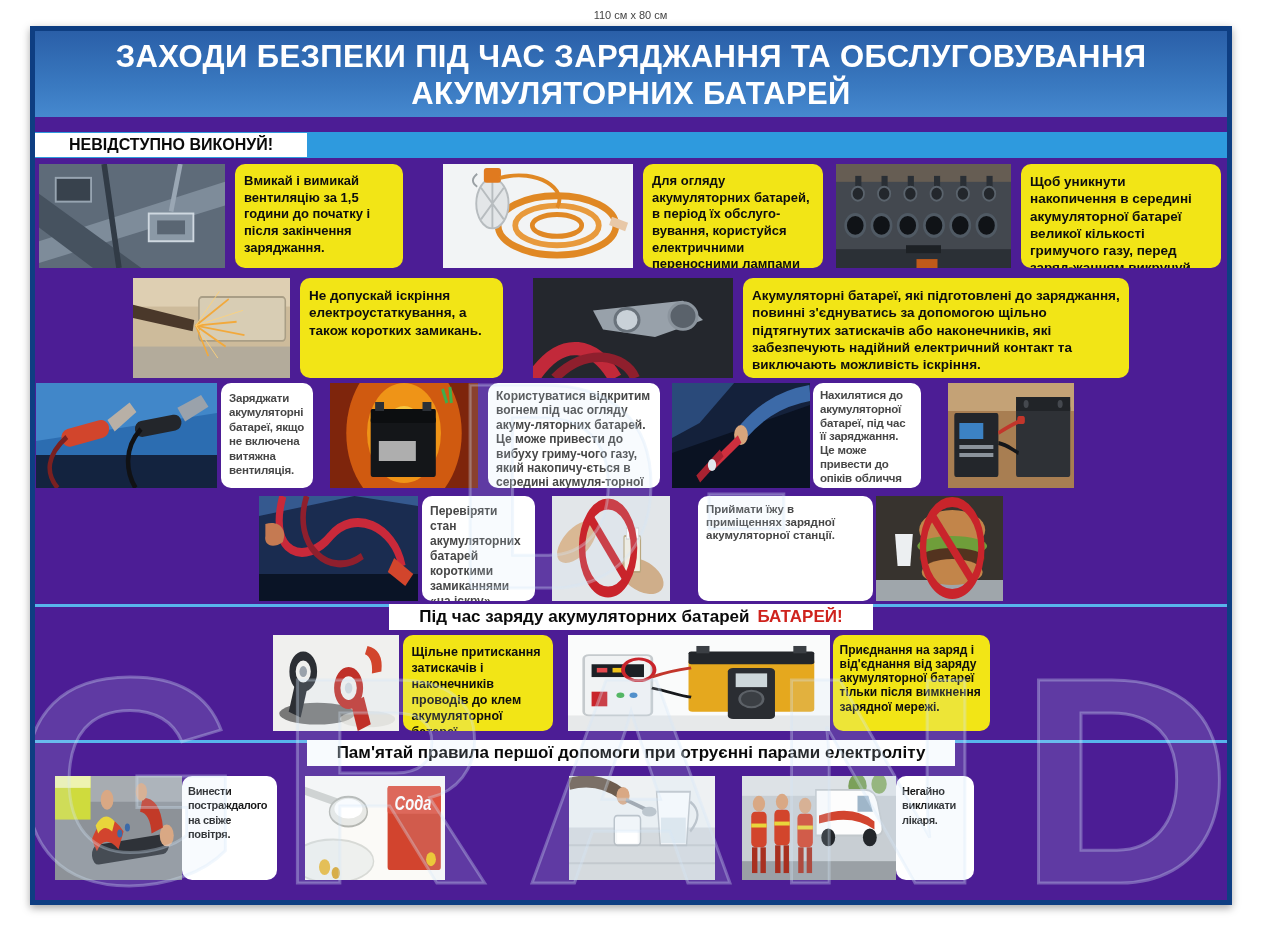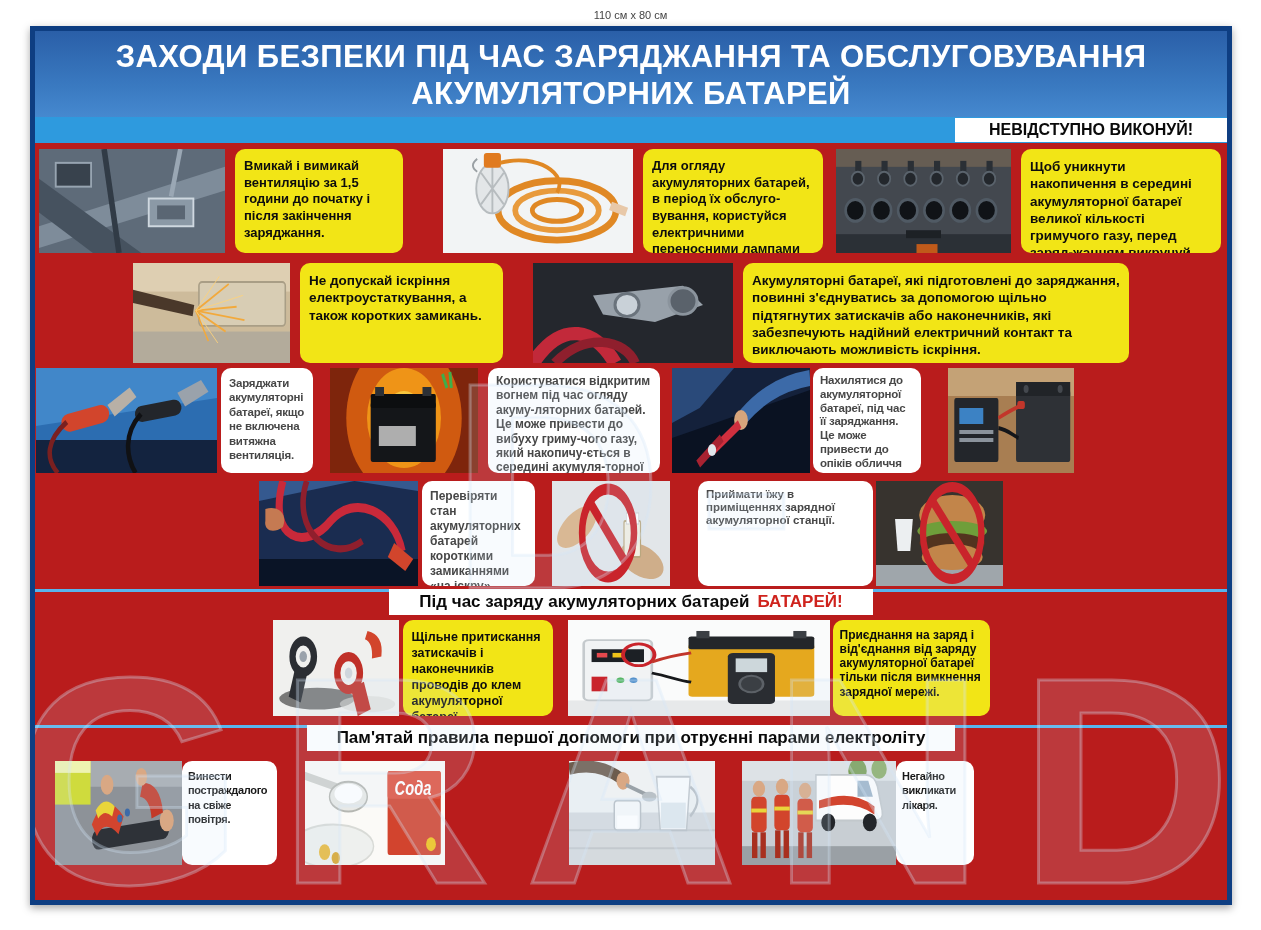--- a/index.html
+++ b/index.html
@@ -1,25 +1,25 @@
 <!DOCTYPE html>
 <html><head>
 <meta charset="utf-8">
 <style>
   html,body{margin:0;padding:0;background:#ffffff;width:1261px;height:930px;overflow:hidden;
     font-family:"Liberation Sans",sans-serif;}
   .size-label{position:absolute;top:9px;left:0;width:100%;text-align:center;font-size:11px;color:#444;}
-  .poster{position:absolute;left:30px;top:26px;width:1202px;height:879px;background:#b91c1c;
+  .poster{position:absolute;left:30px;top:26px;width:1202px;height:879px;background:#4c1d95;
     border:5px solid #0e3e82;box-sizing:border-box;overflow:hidden;box-shadow:0 3px 8px rgba(0,0,0,.35);}
   
   .title{height:86px;background:linear-gradient(180deg,#2a5fa8 0%,#3a7ac1 65%,#4689cf 100%);
     display:flex;align-items:center;justify-content:center;text-align:center;color:#fff;
     font-weight:800;font-size:31px;line-height:1.2;padding:2px 56px 0;box-sizing:border-box;letter-spacing:.4px;}
   
-  .strip1{margin-top:0;height:26px;background:#2e9ade;display:flex;align-items:center;justify-content:flex-end;}
+  .strip1{margin-top:15px;height:26px;background:#2e9ade;display:flex;align-items:center;justify-content:flex-start;}
   .strip1 .hdr-box{background:#fff;height:24px;display:flex;align-items:center;padding:0 34px;
     font-size:16px;font-weight:800;color:#0a0a0a;}
   .sec-hdr{position:relative;height:26px;display:flex;justify-content:center;}
   .sec-hdr::before{content:"";position:absolute;left:0;right:0;top:0;height:3px;background:#58b4ec;}
   .sec-hdr .hdr-box{position:relative;background:#fff;height:26px;display:flex;align-items:center;
     padding:0 30px;font-size:17px;font-weight:800;color:#0a0a0a;white-space:nowrap;}
   .hdr-red{color:#cf231d;}
   .shift-r{transform:translateX(60px);}
   
   .row{display:flex;align-items:stretch;}

